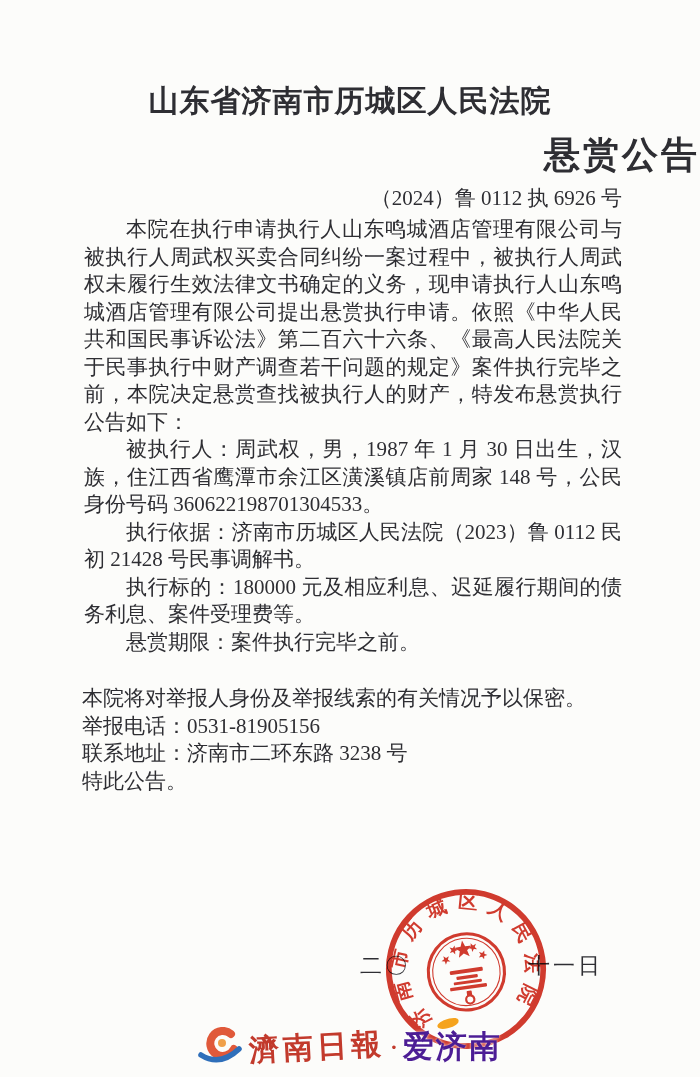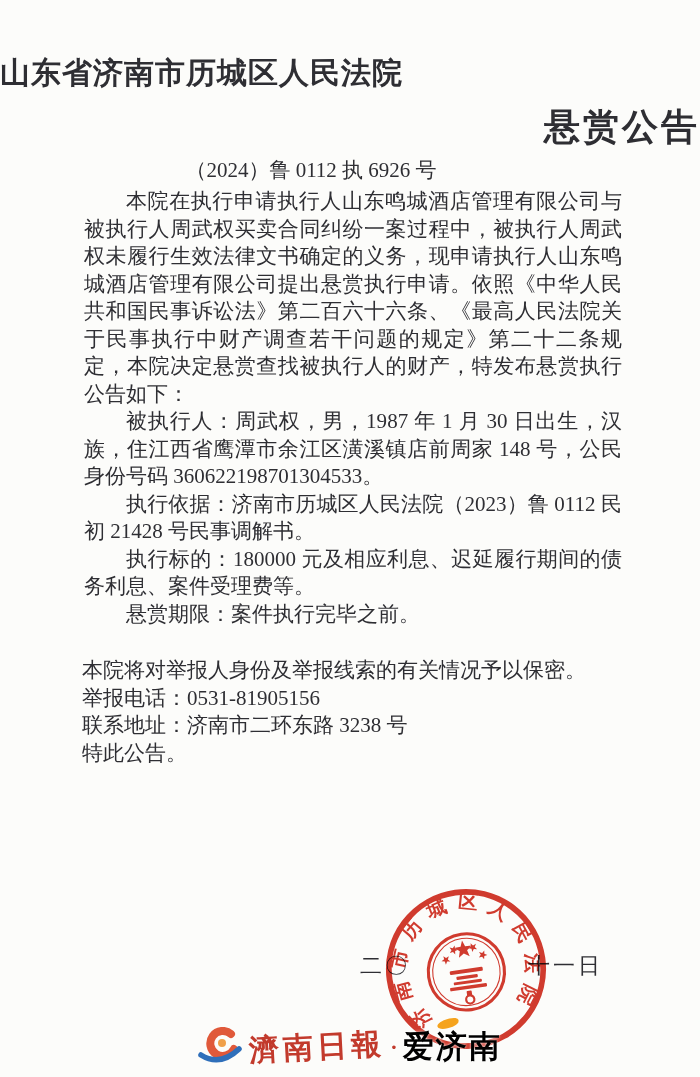--- a/index.html
+++ b/index.html
@@ -5,33 +5,34 @@
   html,body{margin:0;padding:0;}
   .page{
     position:relative;
     width:700px;height:1077px;
     background:#fcfcfa;
     overflow:hidden;
     font-family:"Liberation Serif","DejaVu Serif",serif;
     color:#2e2e33;
   }
   .court-name{
-    margin-top:56px;
+    margin-top:84px;
+    text-align:center;
     font-size:30px;line-height:34px;
     font-weight:700;letter-spacing:1px;
   }
   .doc-title{
     margin-top:15px;
     text-align:right;
     font-size:36px;line-height:44px;
     font-weight:700;letter-spacing:3px;
   }
   .case-no{
     margin:8px 78px 0 0;
-    text-align:center;
+    text-align:right;
     font-size:21px;line-height:26px;
   }
   .body-text{
     margin:5px 78px 0 84px;
     font-size:21px;line-height:27.5px;
     text-align:justify;
   }
   .body-text p{margin:0;text-indent:2em;}
   .closing{
     margin:29px 78px 0 40px;
@@ -62,21 +63,21 @@
     font-size:30px;font-weight:700;
     color:#c23a2c;letter-spacing:4px;
     transform:rotate(-3deg);
     text-shadow:0 0 2px rgba(255,255,255,.8);
   }
   .logo-sep{color:#c23a2c;font-size:22px;font-weight:700;margin:0 -2px;}
   .aijinan-wrap{position:relative;display:inline-block;}
   .aijinan-text{
     font-family:"Liberation Sans","DejaVu Sans",sans-serif;
     font-size:31px;font-weight:900;
-    color:#000000;letter-spacing:2px;
+    color:#4c1d95;letter-spacing:2px;
     text-shadow:0 0 3px rgba(255,255,255,.95);
   }
   .orange-accent{
     position:absolute;top:-7px;left:34px;
     width:22px;height:9px;border-radius:60% 40% 55% 45%;
     background:#f5a31d;
     transform:rotate(-14deg);
   }
 </style>
 </head>
@@ -84,21 +85,21 @@
 
 <div class="page">
 
   <div class="court-name">山东省济南市历城区人民法院</div>
 
   <div class="doc-title">悬赏公告</div>
 
   <div class="case-no">（2024）鲁 0112 执 6926 号</div>
 
   <div class="body-text">
-    <p>本院在执行申请执行人山东鸣城酒店管理有限公司与被执行人周武权买卖合同纠纷一案过程中，被执行人周武权未履行生效法律文书确定的义务，现申请执行人山东鸣城酒店管理有限公司提出悬赏执行申请。依照《中华人民共和国民事诉讼法》第二百六十六条、《最高人民法院关于民事执行中财产调查若干问题的规定》第二十二条规定，本院决定悬赏查找被执行人的财产，特发布悬赏执行公告如下：</p>
+    <p>本院在执行申请执行人山东鸣城酒店管理有限公司与被执行人周武权买卖合同纠纷一案过程中，被执行人周武权未履行生效法律文书确定的义务，现申请执行人山东鸣城酒店管理有限公司提出悬赏执行申请。依照《中华人民共和国民事诉讼法》第二百六十六条、《最高人民法院关于民事执行中财产调查若干问题的规定》案件执行完毕之前，本院决定悬赏查找被执行人的财产，特发布悬赏执行公告如下：</p>
     <p>被执行人：周武权，男，1987 年 1 月 30 日出生，汉族，住江西省鹰潭市余江区潢溪镇店前周家 148 号，公民身份号码 360622198701304533。</p>
     <p>执行依据：济南市历城区人民法院（2023）鲁 0112 民初 21428 号民事调解书。</p>
     <p>执行标的：180000 元及相应利息、迟延履行期间的债务利息、案件受理费等。</p>
     <p>悬赏期限：案件执行完毕之前。</p>
   </div>
 
   <div class="closing">
     <p>本院将对举报人身份及举报线索的有关情况予以保密。</p>
     <p>举报电话：0531-81905156</p>
     <p>联系地址：济南市二环东路 3238 号</p>

